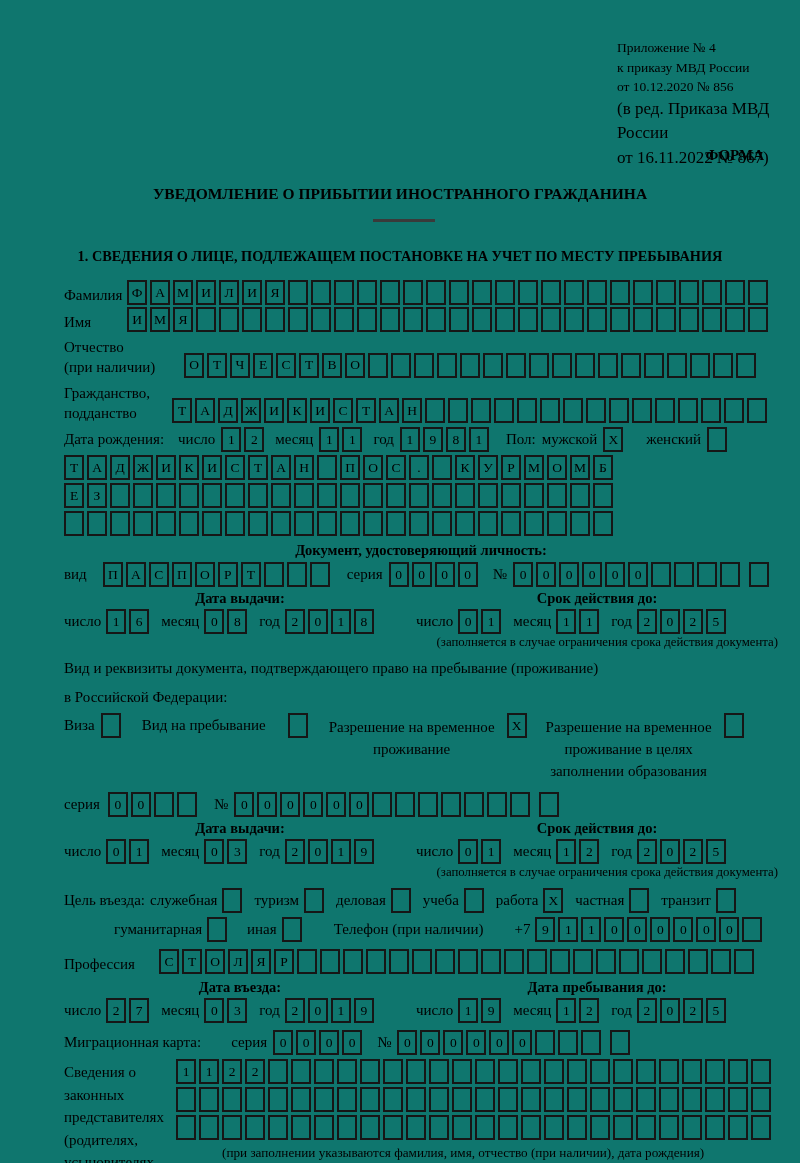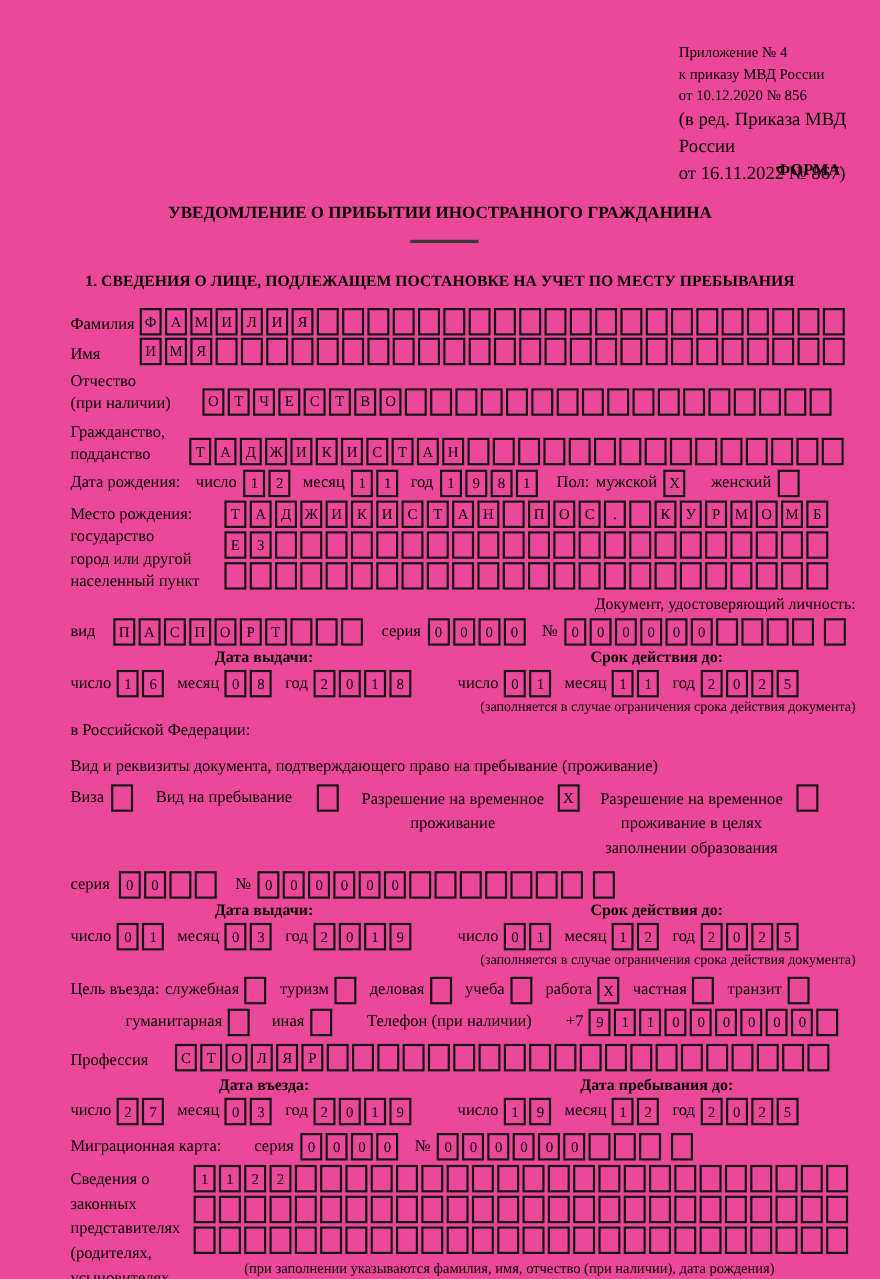--- a/index.html
+++ b/index.html
@@ -1,16 +1,16 @@
 <!DOCTYPE html>
 <html><head>
 <meta charset="utf-8">
 <style>
   html,body{margin:0;padding:0;background:#ffffff;}
-  .page{position:relative;width:800px;height:1163px;background:#ec4899;color:#000;
+  .page{position:relative;width:800px;height:1163px;background:#0f766e;color:#000;
     font-family:"Liberation Serif","DejaVu Serif",serif;font-size:15px;overflow:hidden;}
   
   .appendix{position:absolute;left:617px;top:38px;font-size:13.5px;line-height:1.45;}
   .appendix .small{font-size:17px;}
   .forma{position:absolute;right:36px;top:147px;font-weight:bold;font-size:15px;}
   .title{position:absolute;left:0;right:0;top:182px;text-align:center;font-weight:bold;font-size:15.5px;line-height:1.5;}
   .blank{display:inline-block;width:62px;border-bottom:3px solid #3a3a3a;height:13px;margin-left:8px;}
   .sec1{position:absolute;left:0;right:0;top:248px;text-align:center;font-weight:bold;font-size:14.3px;}
   
   .body{position:absolute;left:64px;top:280px;width:714px;}
@@ -20,21 +20,21 @@
   .cell{width:16px;height:21px;border:2px solid #161616;margin-right:3px;display:flex;
     align-items:center;justify-content:center;font-size:13.5px;flex:0 0 auto;}
   .cell.tail{margin-left:6px;}
   .cellstack .cells{margin-bottom:3px;}
   .w63{width:63px;} .w120{width:120px;} .w108{width:108px;} .w140{width:140px;} .w95{width:95px;}
   
   .inline{display:flex;align-items:center;white-space:nowrap;margin-bottom:2px;}
   .inline .t{margin-right:6px;}
   .inline .cells{margin-right:8px;}
   
-  .docheading{text-align:right;font-weight:normal;font-size:14.5px;margin:3px 0 3px 0;}
+  .docheading{text-align:center;font-weight:bold;font-size:14.5px;margin:3px 0 3px 0;}
   
   .dcols{display:flex;margin-top:3px;}
   .dcol-l{width:352px;}
   .dcol-r{flex:1;}
   .dhead{font-weight:bold;font-size:14.5px;text-align:center;margin-bottom:2px;}
   .dfields{display:flex;align-items:center;white-space:nowrap;}
   .dfields .t{margin-right:5px;}
   .dfields .cells{margin-right:9px;}
   .dnote{font-size:12.8px;text-align:right;margin-top:1px;}
   .plain{line-height:1.9;}
@@ -237,26 +237,20 @@
       <span class="cells">
           <span class="cell">X</span>
         </span>
       <span class="t" style="margin-left:12px;">женский</span>
       <span class="cells">
           <span class="cell"></span>
         </span>
     </div>
 
     <div class="frow" style="margin-top:3px;">
-      <div class="lbl w140">
-        <div>Место рождения:</div>
-        <div>государство</div>
-        <div>город или другой</div>
-        <div>населенный пункт</div>
-      </div>
       <div class="cellstack">
         <div class="cells">
             <span class="cell">Т</span>
             <span class="cell">А</span>
             <span class="cell">Д</span>
             <span class="cell">Ж</span>
             <span class="cell">И</span>
             <span class="cell">К</span>
             <span class="cell">И</span>
             <span class="cell">С</span>
@@ -412,22 +406,22 @@
               <span class="cell">2</span>
               <span class="cell">0</span>
               <span class="cell">2</span>
               <span class="cell">5</span>
             </span>
         </div>
       </div>
     </div>
     <div class="dnote">(заполняется в случае ограничения срока действия документа)</div>
 
+    <div class="plain" style="margin-top:4px;">Вид и реквизиты документа, подтверждающего право на пребывание (проживание)</div>
     <div class="plain">в Российской Федерации:</div>
-    <div class="plain" style="margin-top:4px;">Вид и реквизиты документа, подтверждающего право на пребывание (проживание)</div>
 
     <div class="permits">
       <span class="t" style="margin-right:6px;">Виза</span>
       <span class="cells">
           <span class="cell"></span>
         </span>
       <span class="t" style="margin-left:18px;margin-right:22px;">Вид на пребывание</span>
       <span class="cells">
           <span class="cell"></span>
         </span>

